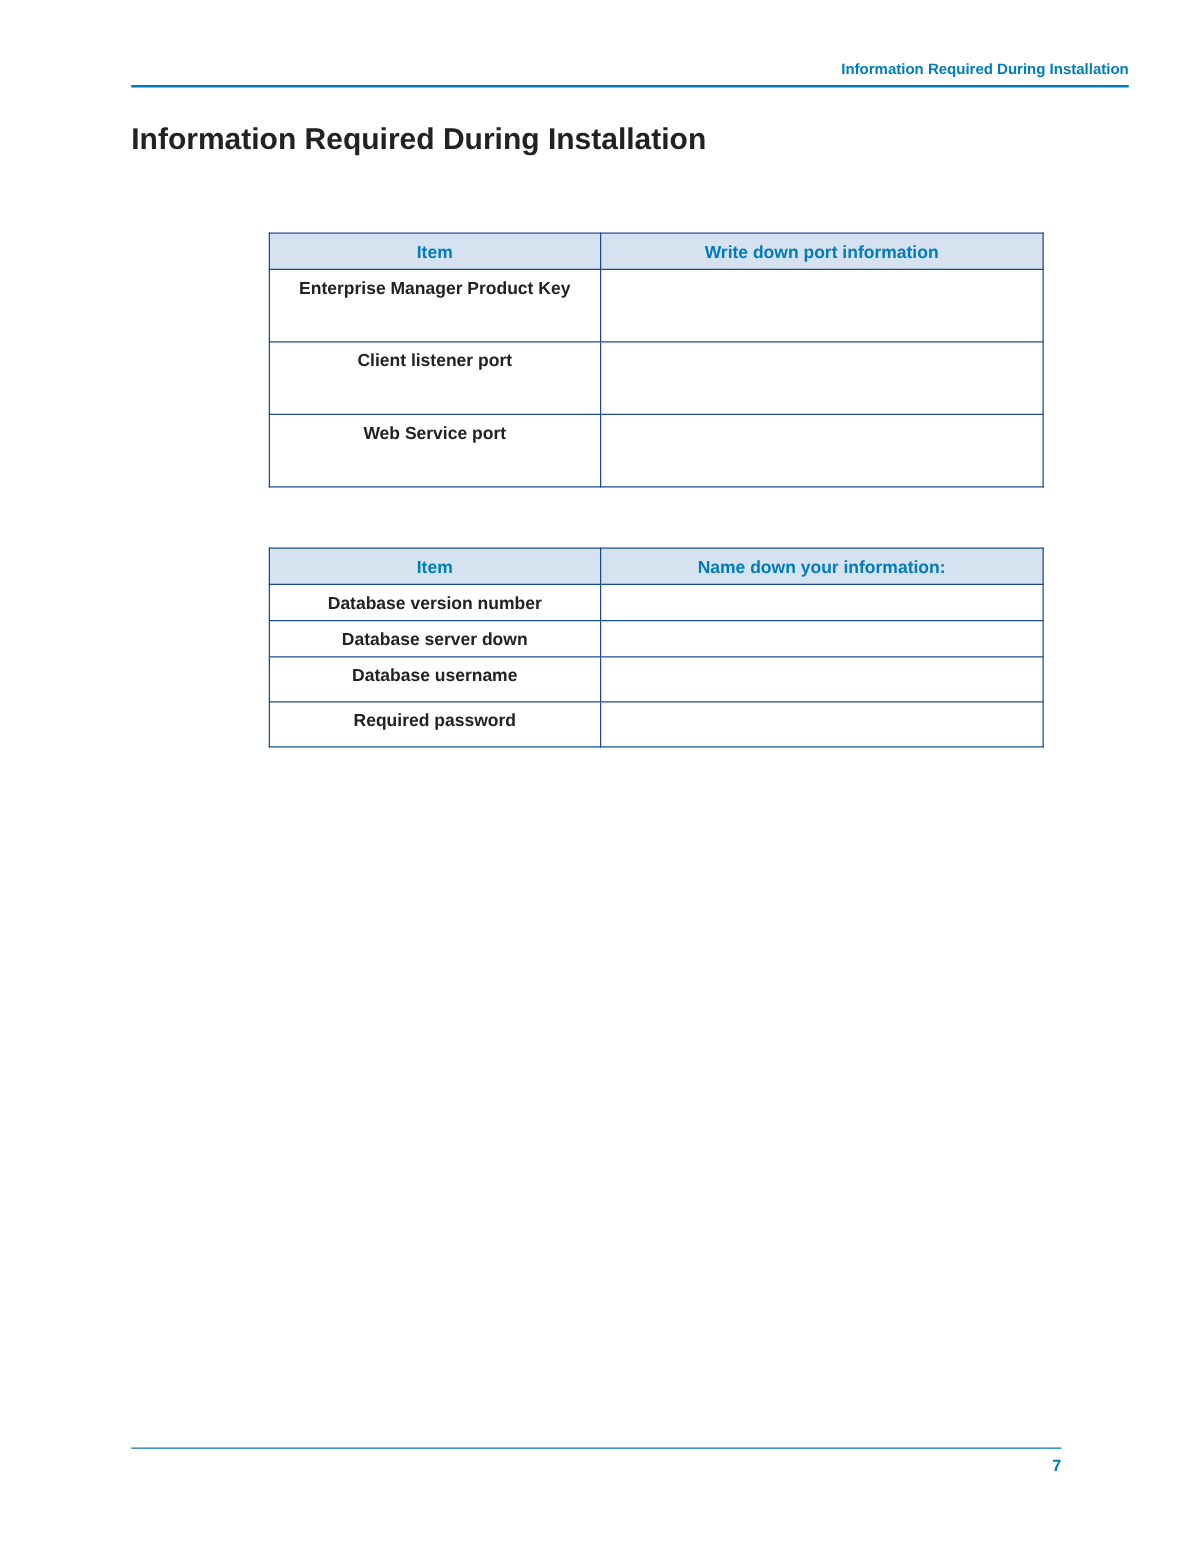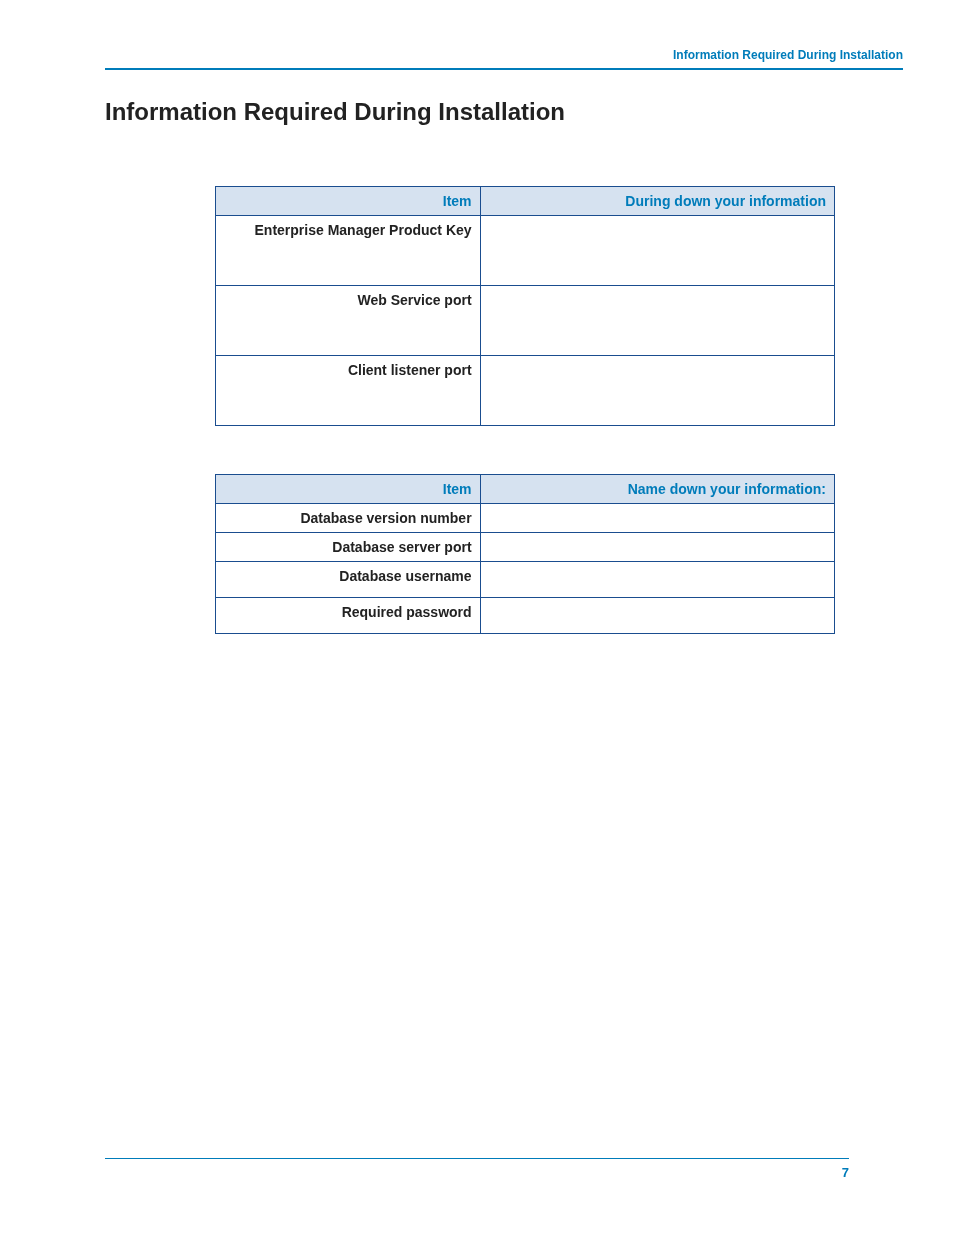--- a/index.html
+++ b/index.html
@@ -39,39 +39,39 @@
     padding-left: 110px;
   }
   table.info-table {
     border-collapse: collapse;
     width: 620px;
     margin-bottom: 48px;
   }
   table.info-table th,
   table.info-table td {
     border: 1px solid #1a4d8f;
-    text-align: right;
+    text-align: center;
     vertical-align: top;
     font-size: 14px;
   }
   table.info-table th {
     background: #d6e2f0;
     color: #007cba;
     font-weight: bold;
     padding: 6px 8px;
   }
   table.info-table td {
     padding: 6px 8px;
     font-weight: bold;
     color: #222;
   }
   table.info-table td.value-cell {
     font-weight: normal;
   }
-  .t1 td { height: 70px; }
+  .t1 td { height: 58px; }
   .t2-row-tall td { height: 36px; }
   .t2-row-short td { height: 18px; }
   .t2-row-multiline td { height: 38px; }
   .col-item { width: 265px; }
   .col-val  { width: 355px; }
   .footer-area {
     position: absolute;
     left: 105px;
     right: 105px;
     bottom: 55px;
@@ -101,34 +101,34 @@
   <div class="tables-wrap">
 
     <table class="info-table t1">
       <colgroup>
           <col class="col-item">
           <col class="col-val">
         </colgroup>
       <thead>
         <tr>
           <th>Item</th>
-          <th>During down your information</th>
+          <th>Write down port information</th>
         </tr>
       </thead>
       <tbody>
         <tr>
           <td>Enterprise Manager Product Key</td>
           <td class="value-cell"></td>
         </tr>
         <tr>
-          <td>Web Service port</td>
+          <td>Client listener port</td>
           <td class="value-cell"></td>
         </tr>
         <tr>
-          <td>Client listener port</td>
+          <td>Web Service port</td>
           <td class="value-cell"></td>
         </tr>
       </tbody>
     </table>
 
     <table class="info-table">
       <colgroup>
           <col class="col-item">
           <col class="col-val">
         </colgroup>
@@ -137,21 +137,21 @@
           <th>Item</th>
           <th>Name down your information:</th>
         </tr>
       </thead>
       <tbody>
         <tr class="t2-row-short">
           <td>Database version number</td>
           <td class="value-cell"></td>
         </tr>
         <tr class="t2-row-short">
-          <td>Database server port</td>
+          <td>Database server down</td>
           <td class="value-cell"></td>
         </tr>
         <tr class="t2-row-tall">
           <td>Database username</td>
           <td class="value-cell"></td>
         </tr>
         <tr class="t2-row-tall">
           <td>Required password</td>
           <td class="value-cell"></td>
         </tr>

